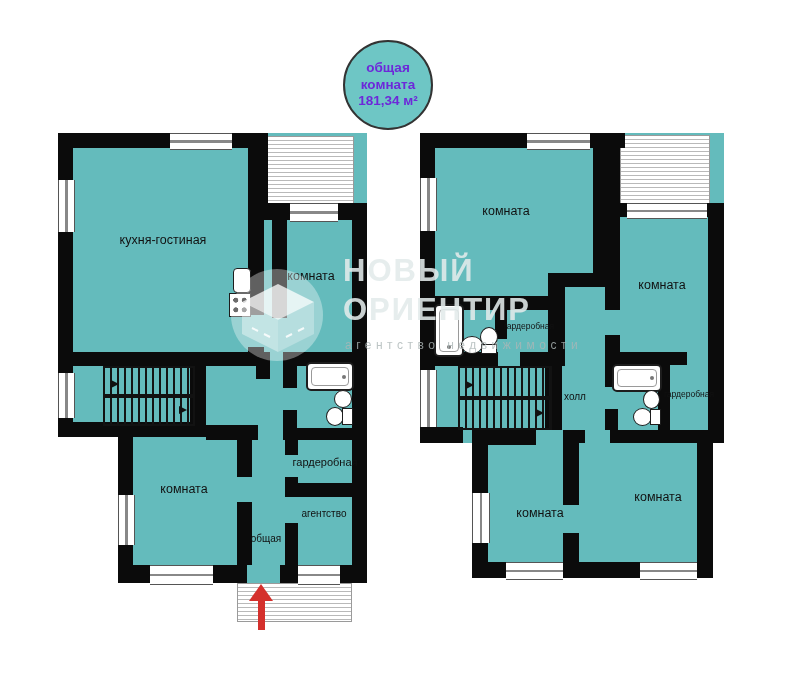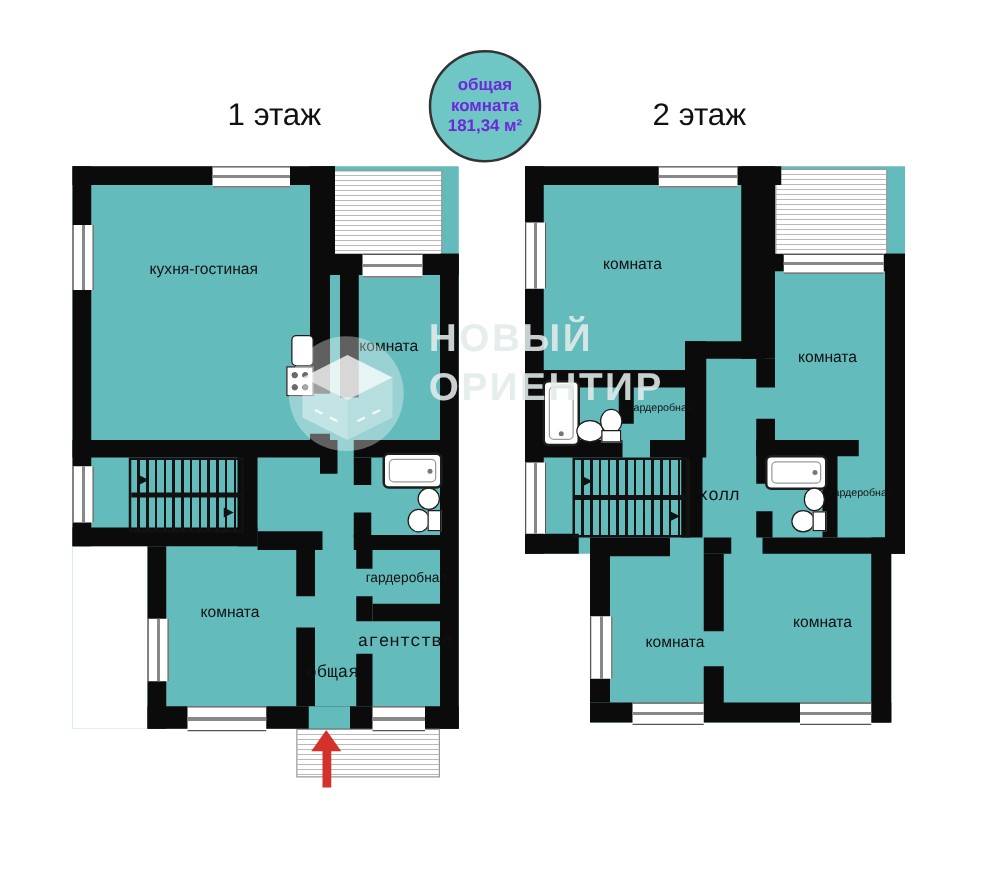--- a/index.html
+++ b/index.html
@@ -17,21 +17,21 @@
   .stairs{position:absolute;border:2px solid #121212;
           background-image:repeating-linear-gradient(to right,transparent 0 5px,#141414 5px 7px);}
   .stairs .mid{position:absolute;left:0;right:0;top:46%;height:4px;background:#111;}
   .stairs .ar1{position:absolute;left:6px;top:22%;width:0;height:0;
                border-left:8px solid #111;border-top:4px solid transparent;border-bottom:4px solid transparent;}
   .stairs .ar2{position:absolute;right:6px;top:68%;width:0;height:0;
                border-left:8px solid #111;border-top:4px solid transparent;border-bottom:4px solid transparent;}
   .label{position:absolute;color:#111;white-space:nowrap;transform:translate(-50%,-50%);
          font-size:12.5px;line-height:1.05;}
   .label.small{font-size:8.5px;}
-  .label.med{font-size:14px;font-family:Liberation Mono, monospace;}
+  .label.med{font-size:10px;}
   .tub{position:absolute;background:#fff;border:2px solid #1d1d1d;border-radius:5px;}
   .tub::before{content:"";position:absolute;inset:3px;border:1px solid #9a9a9a;border-radius:4px;}
   .tub::after{content:"";position:absolute;width:4px;height:4px;border-radius:50%;background:#777;
               right:6px;top:50%;transform:translateY(-50%);}
   .tub.vert::after{right:auto;top:auto;bottom:6px;left:50%;transform:translateX(-50%);}
   .oval{position:absolute;background:#fff;border:1.5px solid #1d1d1d;border-radius:50%;}
   .tank{position:absolute;background:#fff;border:1.5px solid #1d1d1d;}
   .ksink{position:absolute;background:#fff;border:1.5px solid #1d1d1d;border-radius:4px;}
   .stove{position:absolute;background:#fff;border:1.5px solid #1d1d1d;
     background-image:radial-gradient(circle at 29% 28%,#1d1d1d 2.2px,transparent 2.8px),
@@ -53,22 +53,20 @@
   .wm-sub{position:absolute;color:rgba(173,183,183,0.8);font-size:12px;letter-spacing:4.5px;z-index:40;}
   .wm-circle{position:absolute;width:92px;height:92px;border-radius:50%;
              background:rgba(255,255,255,0.35);z-index:39;}
   .wm-cube{position:absolute;z-index:41;}
 </style>
 </head>
 <body>
 
 <div id="stage">
 
-  <div class="title" style="left:152px;top:78px;width:135px;">1 этаж</div>
-  <div class="title" style="left:492px;top:78px;width:135px;">2 этаж</div>
   <div id="badge">
     <span>общая</span>
     <span>комната</span>
     <span>181,34 м²</span>
   </div>
 
   <div>
 
     <div class="teal" style="left:58px;top:133px;width:309px;height:450px;"></div>
     <div class="white" style="left:58px;top:437px;width:60px;height:146px;"></div>
@@ -122,21 +120,21 @@
     <div class="ksink" style="left:233px;top:268px;width:16px;height:23px;"></div>
     <div class="stove" style="left:229px;top:293px;width:20px;height:22px;"></div>
     <div class="tub" style="left:306px;top:362px;width:44px;height:25px;"></div>
     <div class="oval" style="left:334px;top:390px;width:16px;height:16px;"></div>
     <div class="oval" style="left:326px;top:407px;width:16px;height:17px;"></div>
     <div class="tank" style="left:342px;top:408px;width:9px;height:15px;"></div>
 
     <div class="arrow-head" style="left:249px;top:584px;"></div>
     <div class="arrow-shaft" style="left:258px;top:600px;width:7px;height:30px;"></div>
 
-    <div class="label" style="left:163px;top:216px;">кухня-гостиная</div>
+    <div class="label" style="left:163px;top:241px;">кухня-гостиная</div>
     <div class="label" style="left:311px;top:277px;">комната</div>
     <div class="label" style="left:184px;top:490px;">комната</div>
     <div class="label" style="left:325px;top:463px;font-size:11px;">гардеробная</div>
     <div class="label med" style="left:324px;top:514px;">агентство</div>
     <div class="label med" style="left:266px;top:539px;">общая</div>
   </div>
 
   <div>
 
     <div class="teal" style="left:420px;top:133px;width:304px;height:445px;"></div>
@@ -214,14 +212,15 @@
     <polygon points="76,24 40,42 40,74 76,56" fill="rgba(255,255,255,0.28)"></polygon>
     <g stroke="rgba(255,255,255,0.85)" stroke-width="2">
       <line x1="14" y1="50" x2="20" y2="53"></line>
         <line x1="26" y1="56" x2="32" y2="59"></line>
       <line x1="48" y1="59" x2="54" y2="56"></line>
         <line x1="60" y1="53" x2="66" y2="50"></line>
     </g>
   </svg>
   <div class="wm" style="left:343px;top:294px;">ОРИЕНТИР</div>
   <div class="wm" style="left:343px;top:255px;">НОВЫЙ</div>
+  <div class="wm-sub" style="left:345px;top:338px;">агентство недвижимости</div>
 
 </div>
 
 </body></html>

